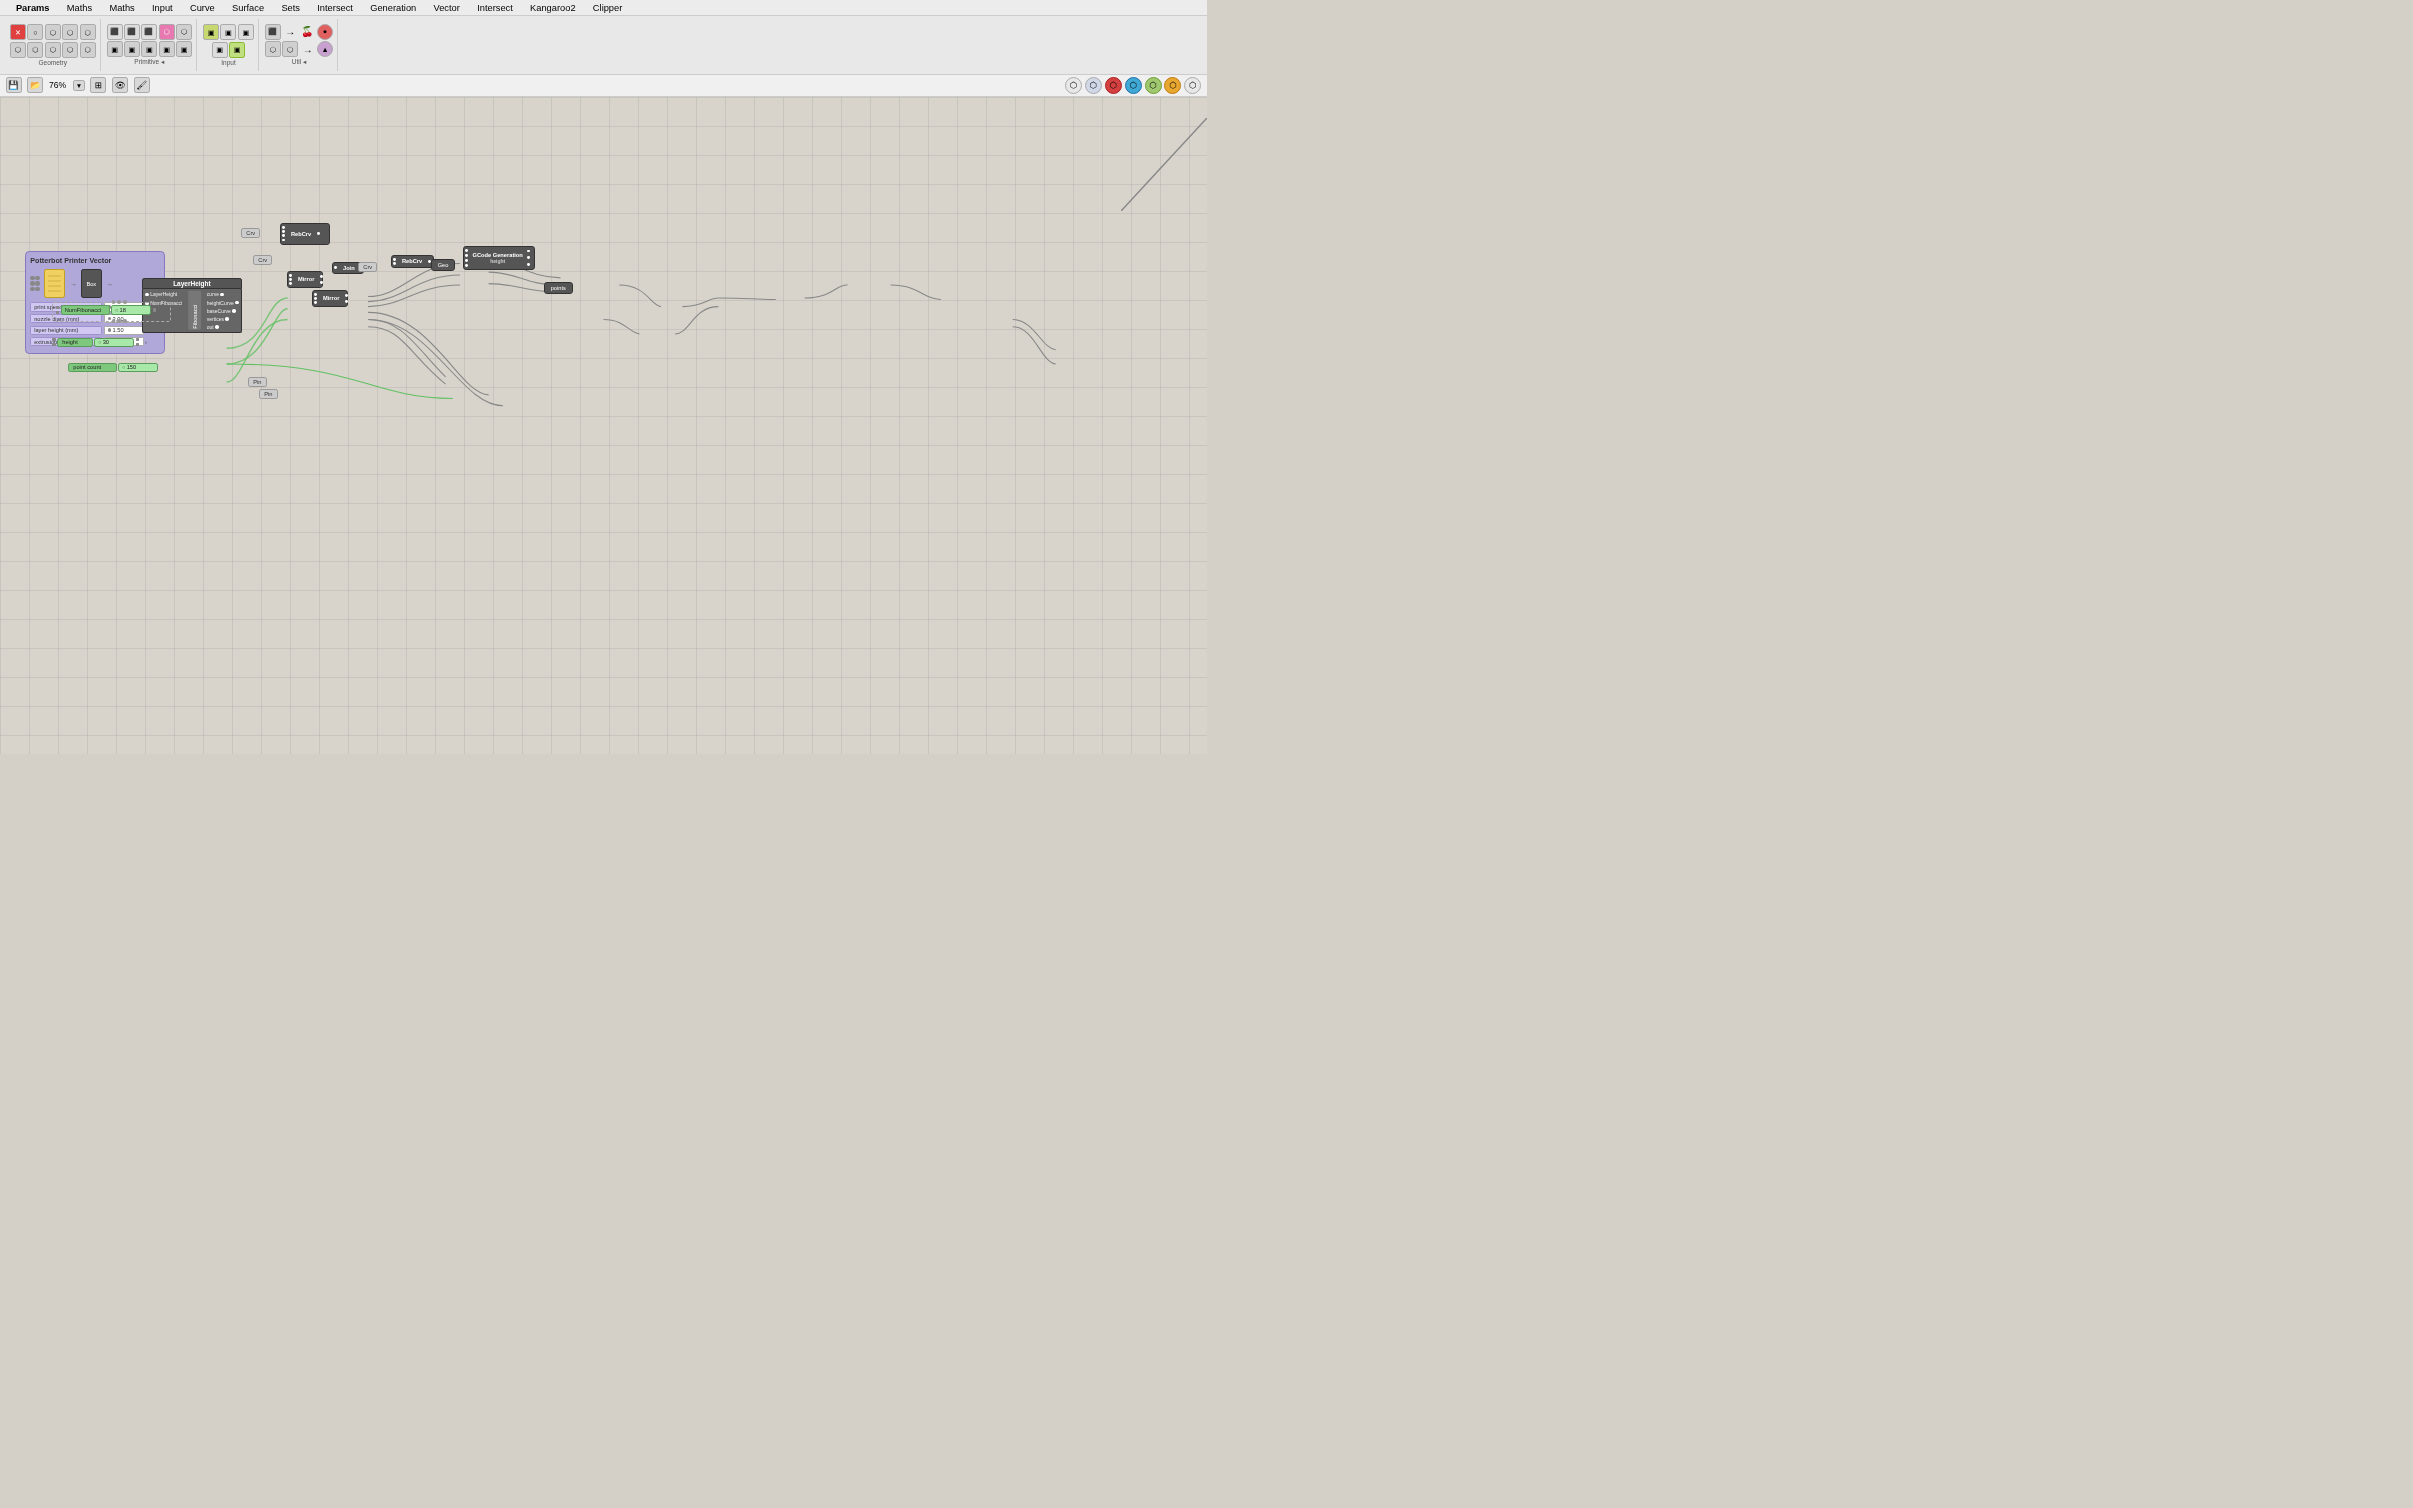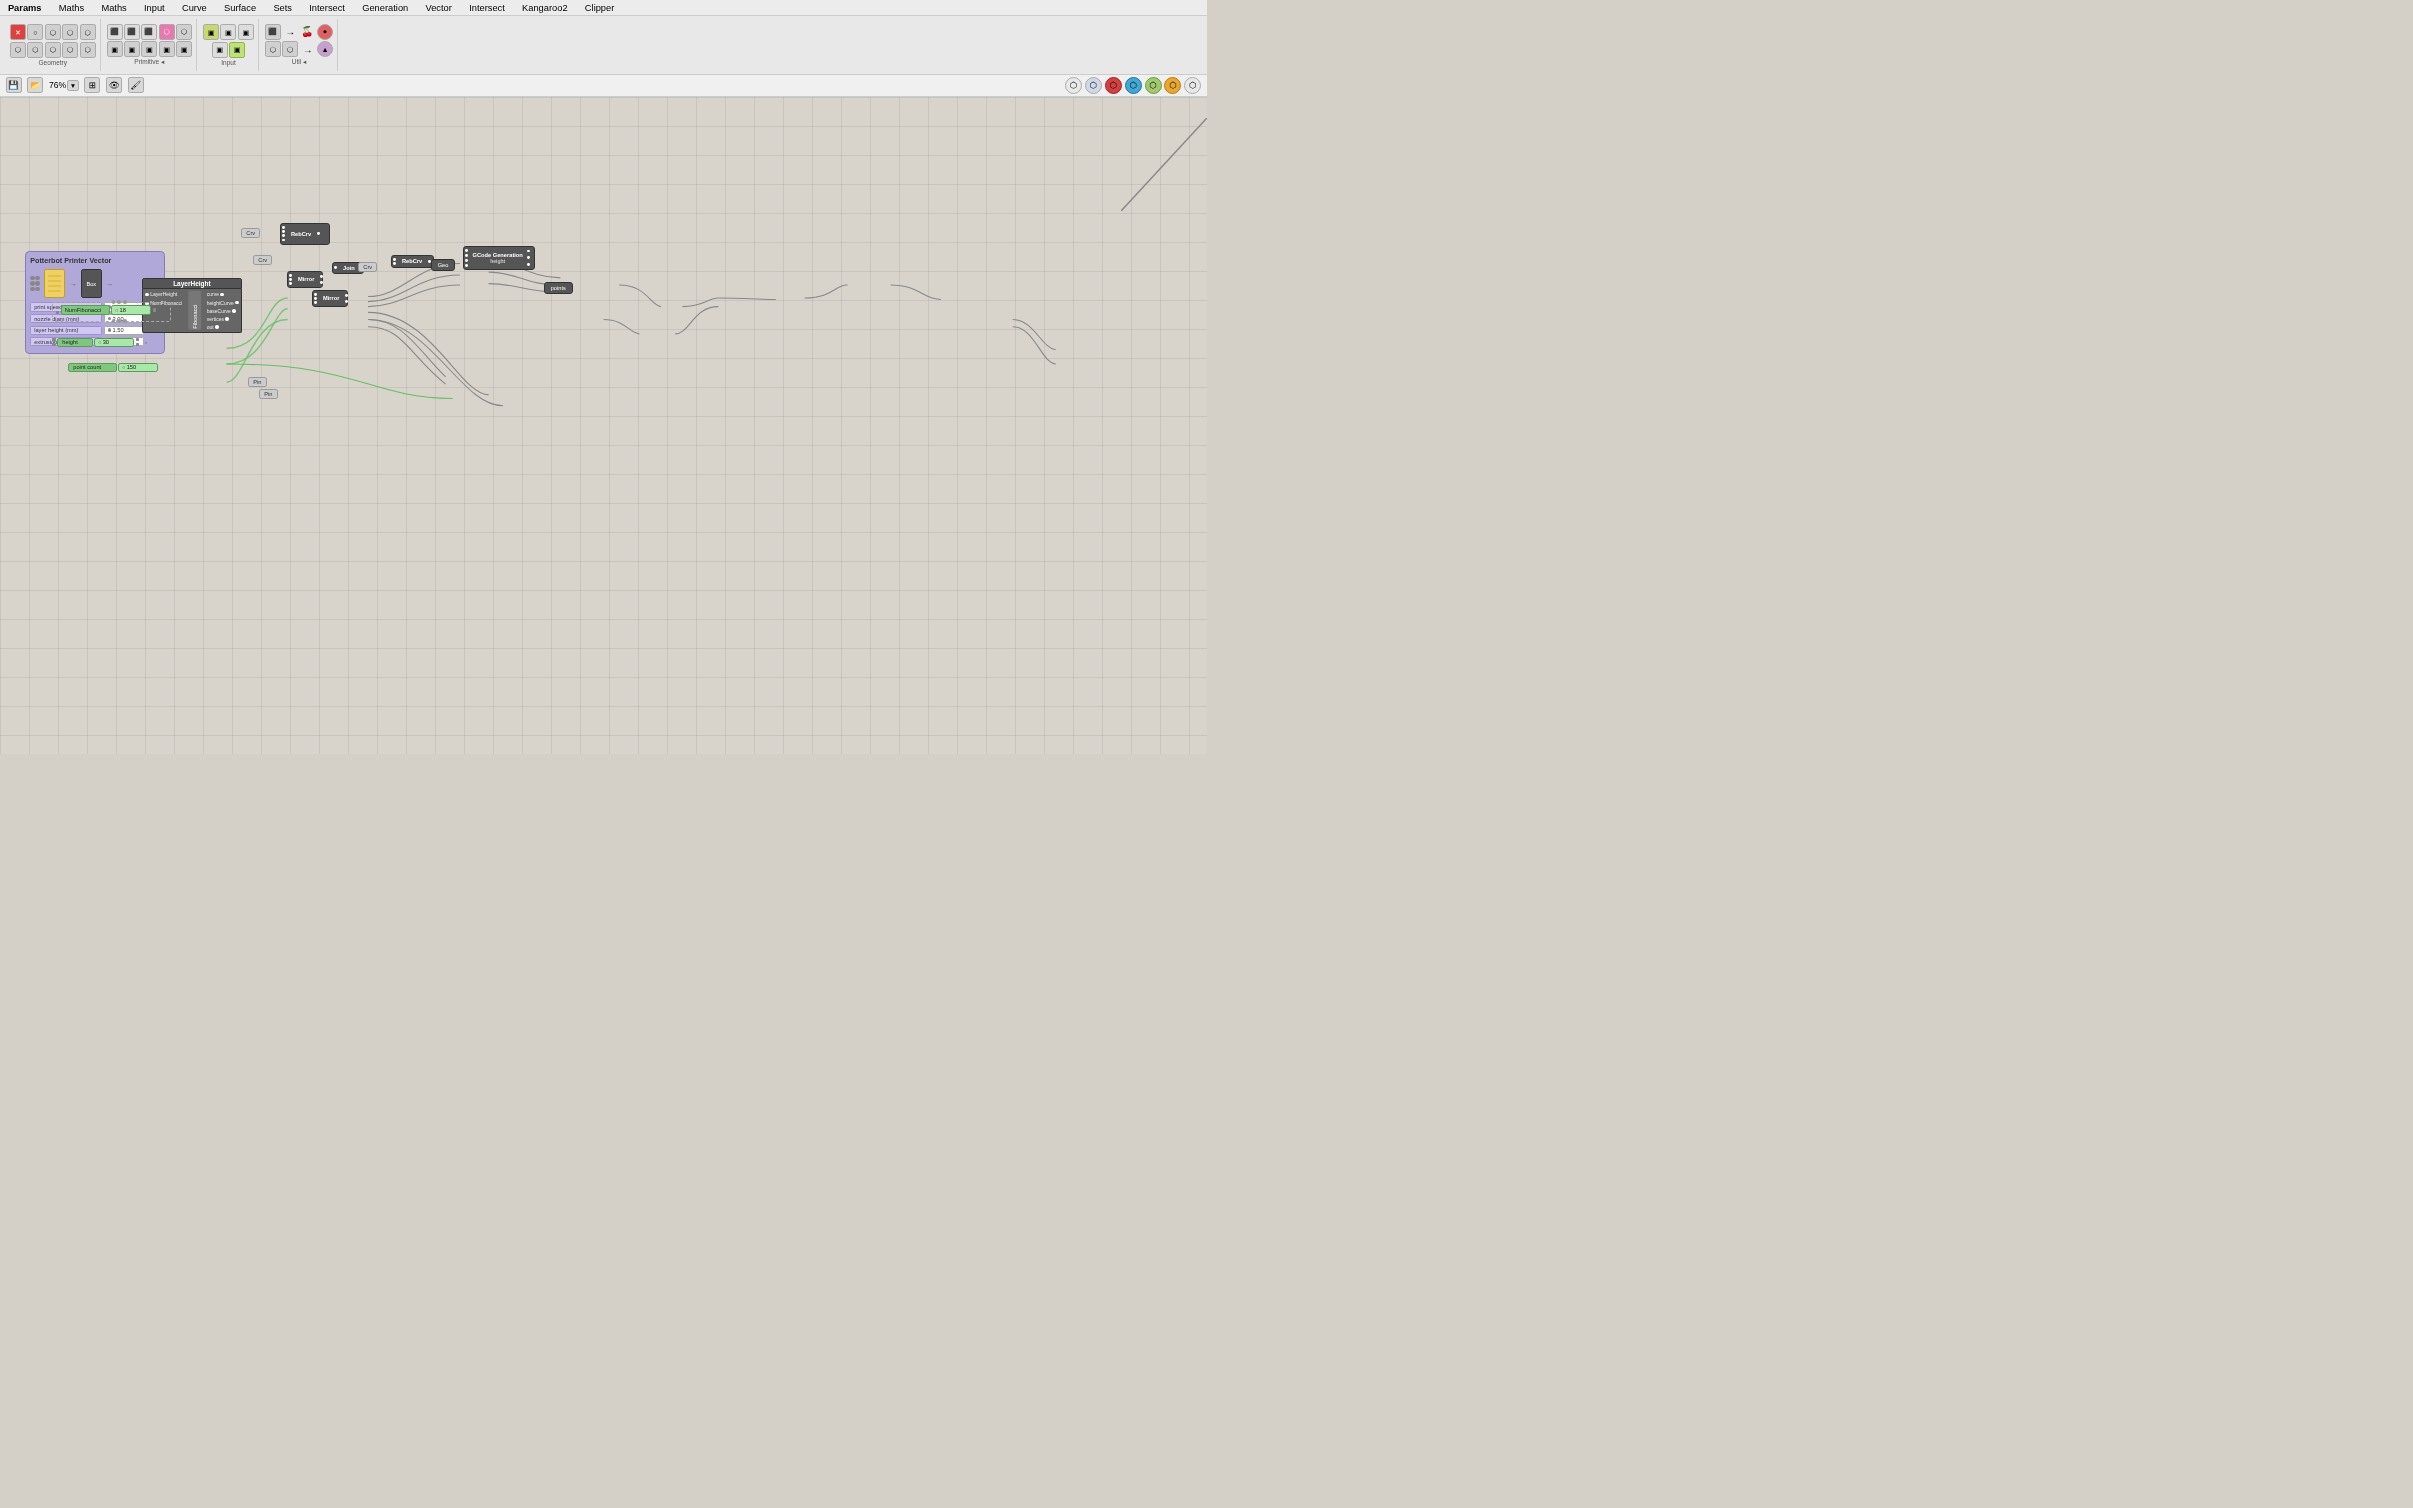--- a/index.html
+++ b/index.html
@@ -13,21 +13,21 @@
       transform-origin: top left;
     }
 
     
     #menubar {
       display: flex;
       align-items: center;
       background: #ececec;
       border-bottom: 0.7px solid #ccc;
       height: 16px;
-      padding: 0 5px;
+      padding: 0 13px;
       gap: 11.5px;
     }
     .menu-item {
       font-size: 9.3px;
       cursor: pointer;
       color: #000;
       padding: 1.4px 2.9px;
     }
     .menu-item.active {
       font-weight: 600;
@@ -104,21 +104,21 @@
       display: flex;
       align-items: center;
       justify-content: center;
       cursor: pointer;
       font-size: 8.6px;
     }
 
     .zoom-display {
       display: flex;
       align-items: center;
-      gap: 1px;
+      gap: 7px;
       font-size: 8.6px;
     }
 
     
     #canvas-area {
       background: #d8d4cc;
       background-image: 
         linear-gradient(rgba(0,0,0,0.07) 0.7px, transparent 0.7px),
         linear-gradient(90deg, rgba(0,0,0,0.07) 0.7px, transparent 0.7px);
       background-size: 29px 29px;

